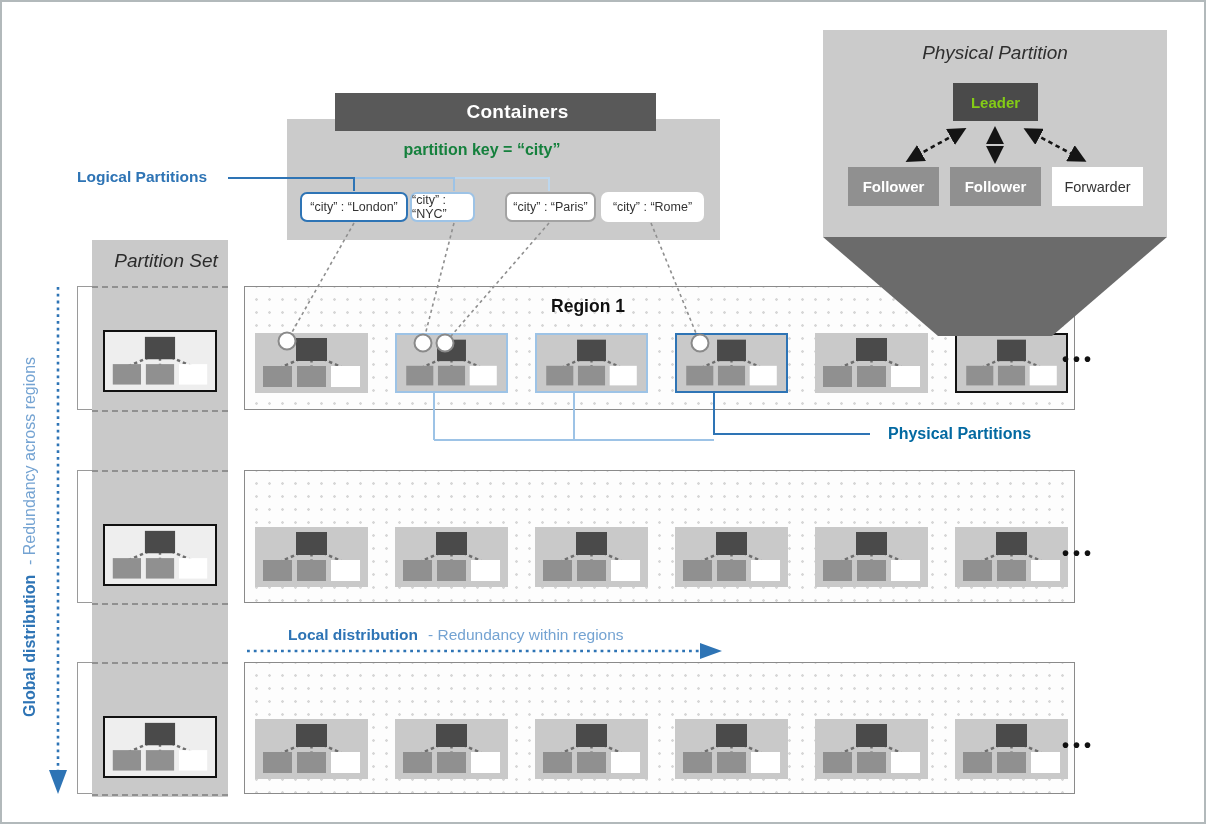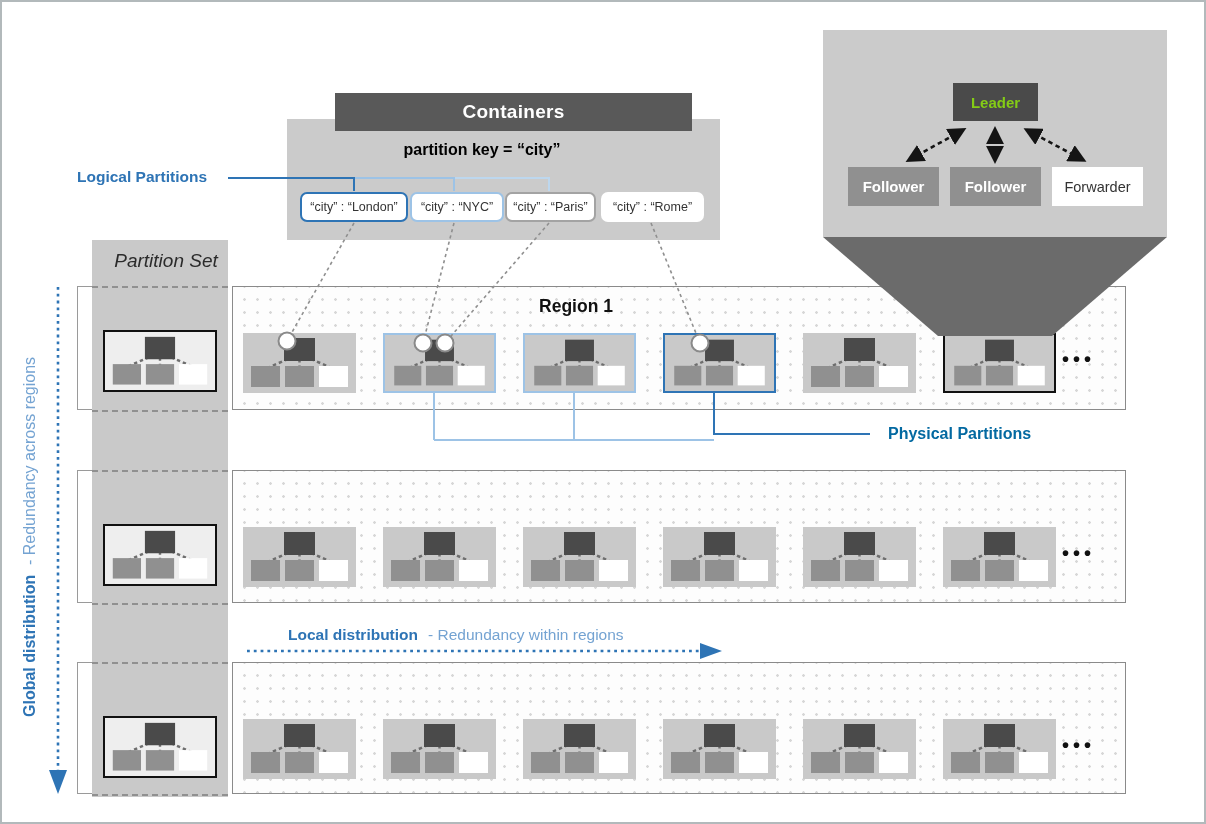--- a/index.html
+++ b/index.html
@@ -2,46 +2,46 @@
 <html><head>
 <meta charset="utf-8">
 <style>
   html,body{margin:0;padding:0;background:#fff;}
   body{font-family:"Liberation Sans",sans-serif;}
   #stage{position:relative;width:1206px;height:824px;background:#ffffff;overflow:hidden;}
   .frame{position:absolute;inset:0;border:2px solid #b2b9bb;pointer-events:none;z-index:40;}
 
   
   .containers-panel{position:absolute;left:287px;top:119px;width:433px;height:121px;background:#cbcbcb;z-index:3;}
-  .containers-header{position:absolute;left:335px;top:93px;width:357px;height:38px;background:#595959;color:#fff;
-    font-size:19px;font-weight:bold;display:flex;align-items:center;justify-content:center;z-index:4;letter-spacing:.3px;}
-  .partition-key{position:absolute;left:287px;top:141px;width:390px;text-align:center;font-size:16px;font-weight:bold;color:#000000;z-index:4;}
+  .containers-header{position:absolute;left:335px;top:93px;width:277px;height:38px;background:#595959;color:#fff;
+    font-size:19px;font-weight:bold;display:flex;align-items:center;justify-content:center;z-index:4;letter-spacing:.3px;padding-left:44px;}
+  .partition-key{position:absolute;left:287px;top:141px;width:390px;text-align:center;font-size:16px;font-weight:bold;color:#15803d;z-index:4;}
   .city-box{position:absolute;top:192px;height:30px;background:#fff;display:flex;align-items:center;justify-content:center;
     font-size:12.5px;color:#333;z-index:4;box-sizing:border-box;border-radius:7px;}
   .city-london{left:300px;width:108px;border:2px solid #2E74B5;}
-  .city-nyc{left:410px;width:94px;border:2px solid #9DC3E6;}
+  .city-nyc{left:410px;width:65px;border:2px solid #9DC3E6;}
   .city-paris{left:505px;width:91px;border:2px solid #a3a3a3;}
   .city-rome{left:601px;width:103px;}
   .logical-label{position:absolute;left:77px;top:168px;font-size:15.5px;font-weight:bold;color:#2E74B5;z-index:5;}
 
   
   .pp-panel{position:absolute;left:823px;top:30px;width:344px;height:207px;background:#cbcbcb;z-index:3;}
   .pp-title{position:absolute;left:823px;top:42px;width:344px;text-align:center;font-size:19px;font-style:italic;color:#2f2f2f;z-index:4;}
   .pp-box{position:absolute;height:39px;display:flex;align-items:center;justify-content:center;font-size:15px;z-index:4;}
   .pp-leader{left:953px;top:83px;width:85px;height:38px;background:#4a4a4a;color:#84cc16;font-weight:bold;}
   .pp-f1{left:848px;top:167px;width:91px;background:#909090;color:#fff;font-weight:bold;}
   .pp-f2{left:950px;top:167px;width:91px;background:#909090;color:#fff;font-weight:bold;}
   .pp-fw{left:1052px;top:167px;width:91px;background:#fff;color:#333;font-size:14.5px;}
 
   
   .bracket{position:absolute;left:77px;width:151px;border:1px solid #9a9a9a;box-sizing:border-box;z-index:1;background:transparent;}
   .ps-band{position:absolute;left:92px;top:240px;width:136px;height:557px;background:#c9c9c9;z-index:2;}
   .ps-title{position:absolute;left:92px;top:250px;width:148px;text-align:center;font-size:19px;font-style:italic;color:#2b2b2b;z-index:3;}
   .ps-dash{position:absolute;left:0;width:100%;border-top:2px dashed #909090;z-index:3;}
-  .region{position:absolute;left:232px;width:894px;border:1.5px solid #8a8a8a;box-sizing:border-box;z-index:1;
+  .region{position:absolute;left:244px;width:831px;border:1.5px solid #8a8a8a;box-sizing:border-box;z-index:1;
     background-color:#fdfdfd;background-image:radial-gradient(circle,#d7d7d7 1.2px,transparent 1.5px);background-size:13px 13px;background-position:5px 6px;}
   .region-title{position:absolute;left:240px;width:206px;top:9px;text-align:center;font-size:17.5px;font-weight:bold;color:#111;}
   .mini-icon{position:absolute;width:113px;height:60px;background:#c9c9c9;box-sizing:border-box;z-index:4;}
   .mini-icon svg{display:block;width:100%;height:100%;}
   .ps-icon{position:absolute;left:103px;width:114px;height:62px;background:#eeeeee;border:2.5px solid #111;box-sizing:border-box;z-index:4;}
   .ellipsis{position:absolute;font-size:20px;font-weight:bold;color:#111;letter-spacing:4px;z-index:4;}
 
   
   .funnel{position:absolute;left:0;top:0;width:1206px;height:824px;z-index:2;pointer-events:none;}
 
@@ -293,20 +293,21 @@
   <div class="containers-panel"></div>
   <div class="containers-header">Containers</div>
   <div class="partition-key">partition key = “city”</div>
   <div class="city-box city-london">“city” : “London”</div>
   <div class="city-box city-nyc">“city” : “NYC”</div>
   <div class="city-box city-paris">“city” : “Paris”</div>
   <div class="city-box city-rome">“city” : “Rome”</div>
   <div class="logical-label">Logical Partitions</div>
 
   <div class="pp-panel"></div>
+  <div class="pp-title">Physical Partition</div>
   <div class="pp-box pp-leader">Leader</div>
   <div class="pp-box pp-f1">Follower</div>
   <div class="pp-box pp-f2">Follower</div>
   <div class="pp-box pp-fw">Forwarder</div>
 
   <svg class="overlay">
     <defs>
       <marker id="ah-end" markerWidth="7" markerHeight="7" refX="5.5" refY="3.5" orient="auto">
         <path d="M0,0 L7,3.5 L0,7 z" fill="#141414"></path>
       </marker>

